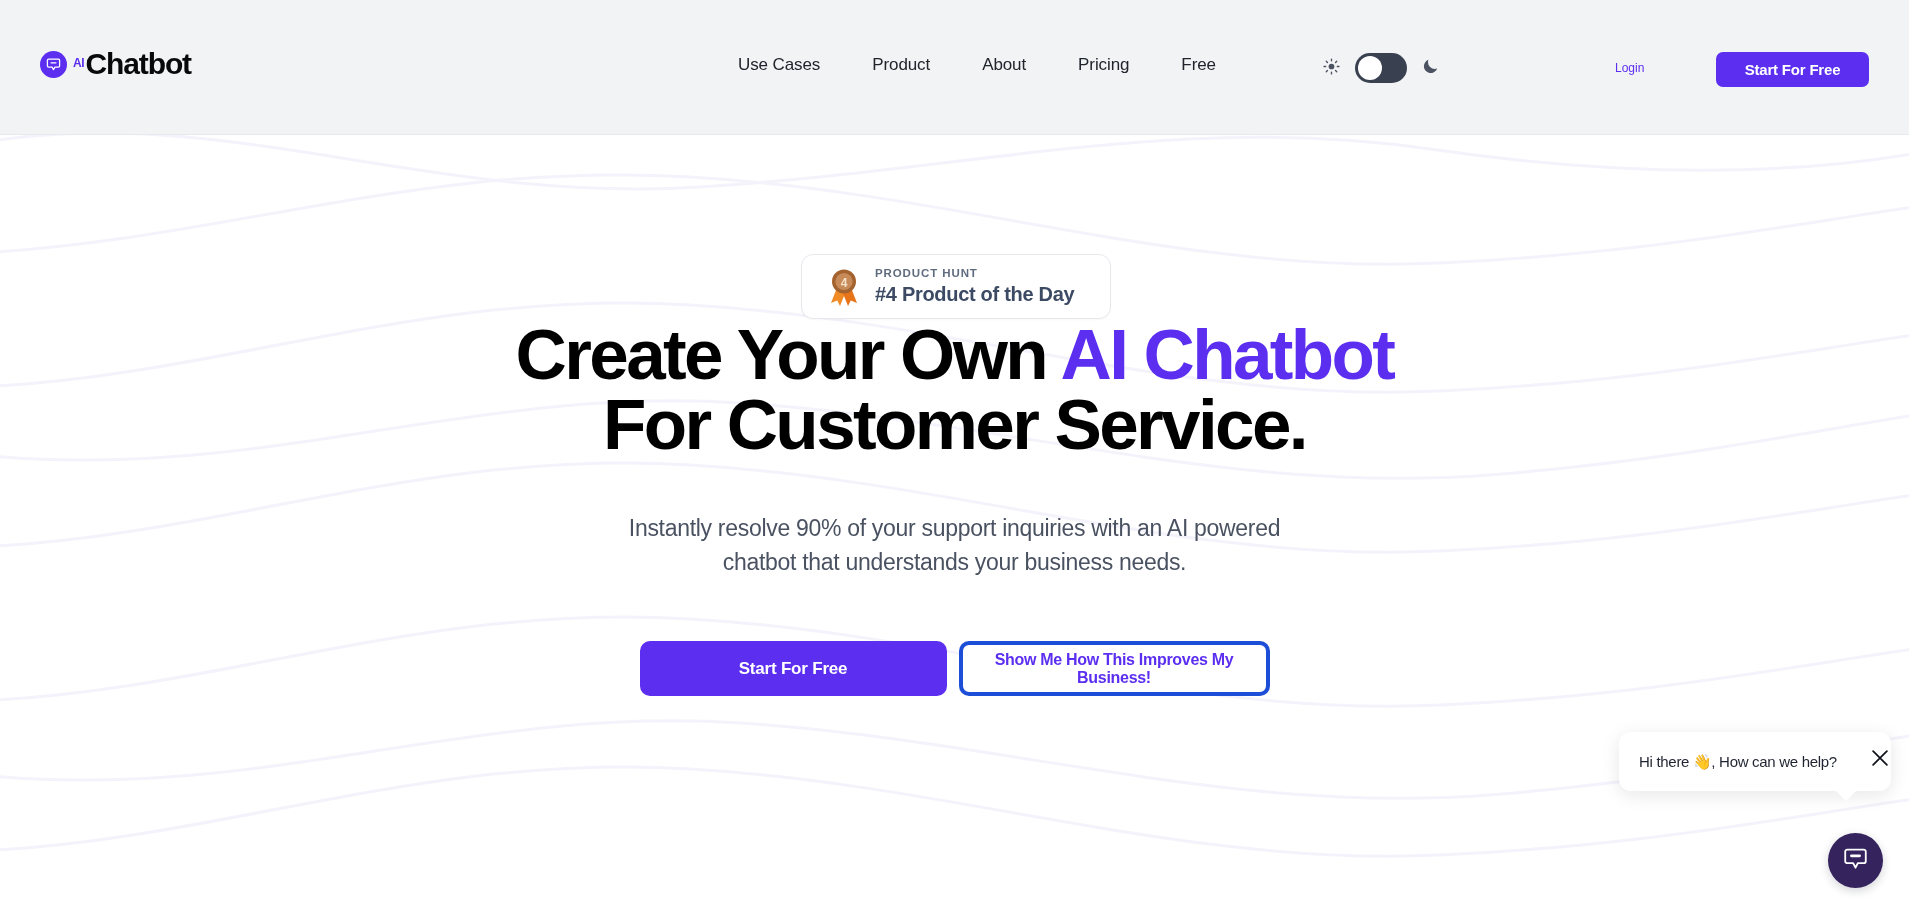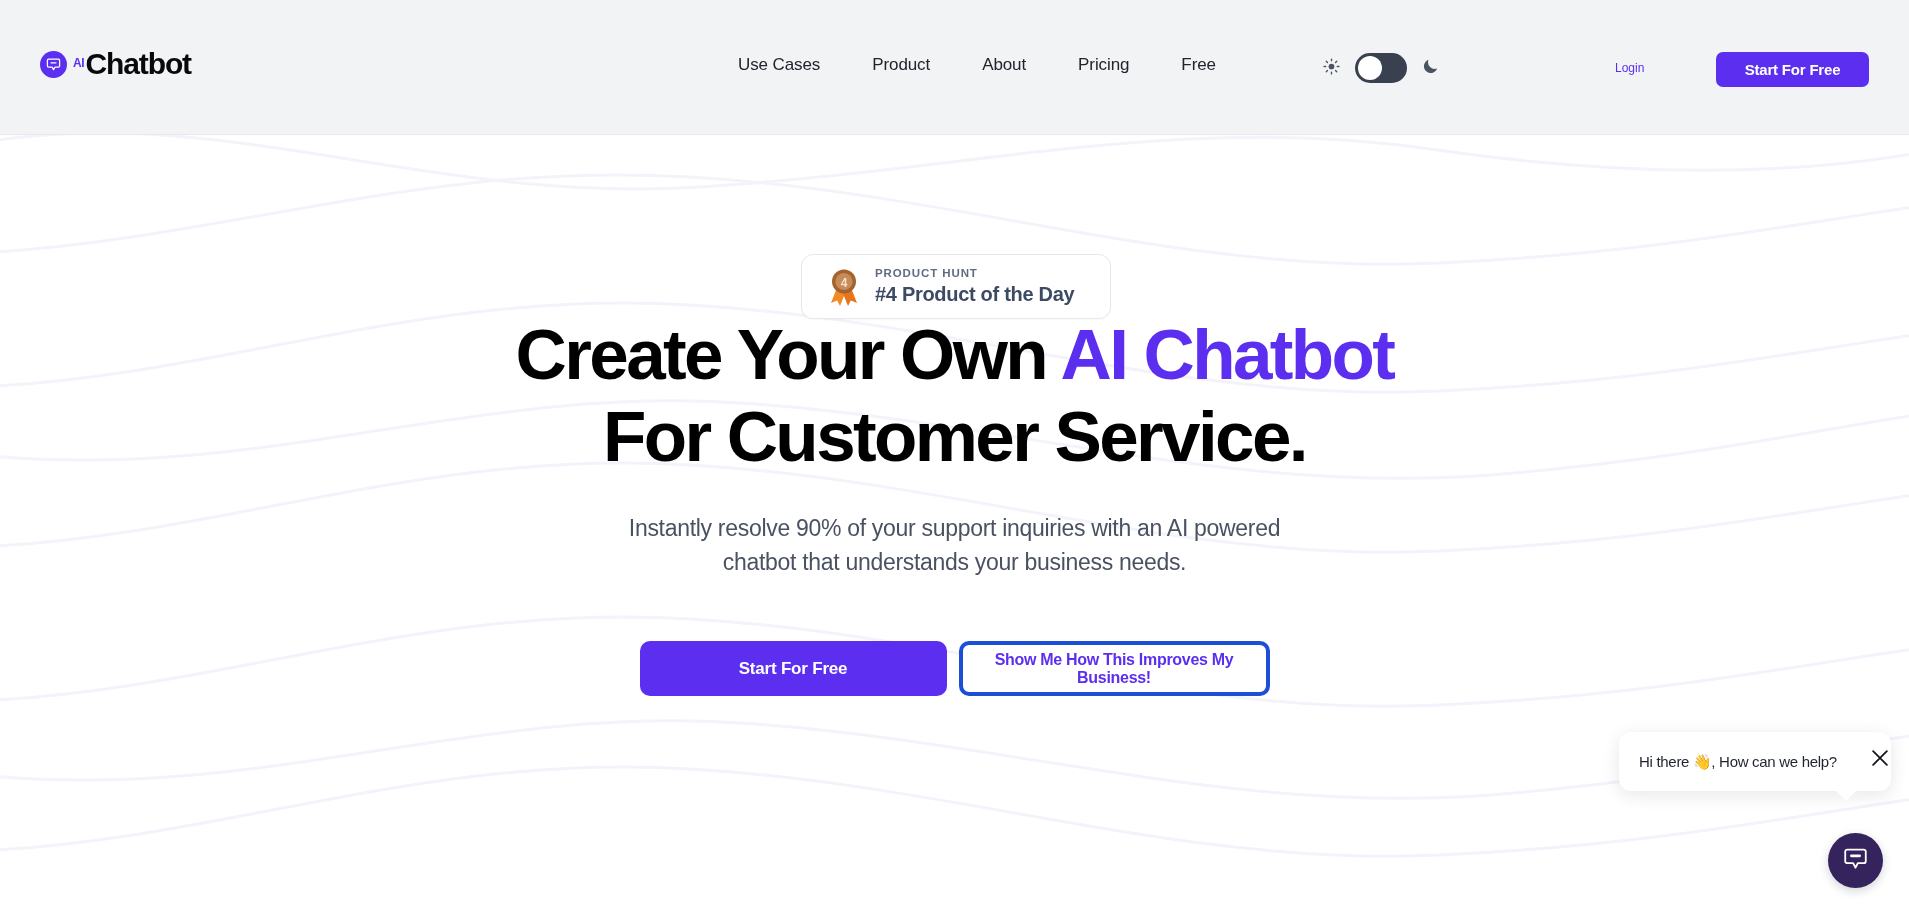--- a/index.html
+++ b/index.html
@@ -190,21 +190,21 @@
     position: absolute;
     top: 185px;
     width: 1909px;
     font-size: 71px;
     font-weight: 700;
     line-height: 70px;
     letter-spacing: -2.6px;
     color: #000000;
   }
   .headline .accent { color: #5b2ef0; }
-  .headline .line2 { display: block; margin-top: 12px; }
+  .headline .line2 { display: block; margin-top: 0px; }
 
   .subhead {
     position: absolute;
     top: 376px;
     left: 50%;
     transform: translateX(-50%);
     width: 700px;
     font-size: 23px;
     line-height: 34px;
     color: #4a5262;

